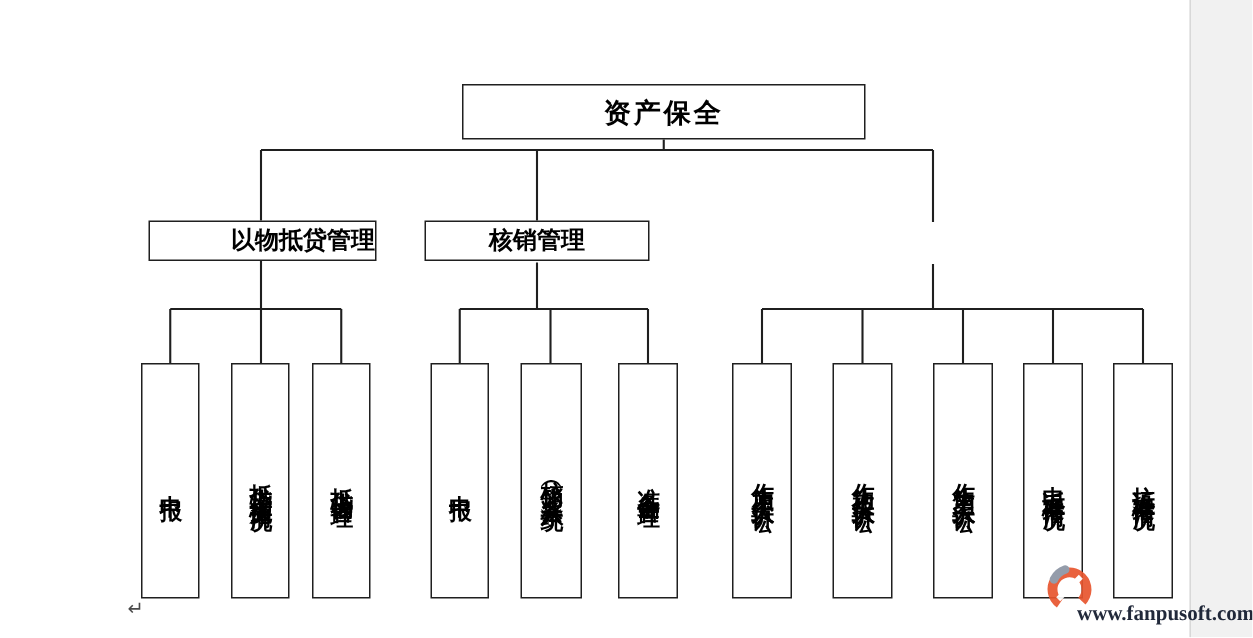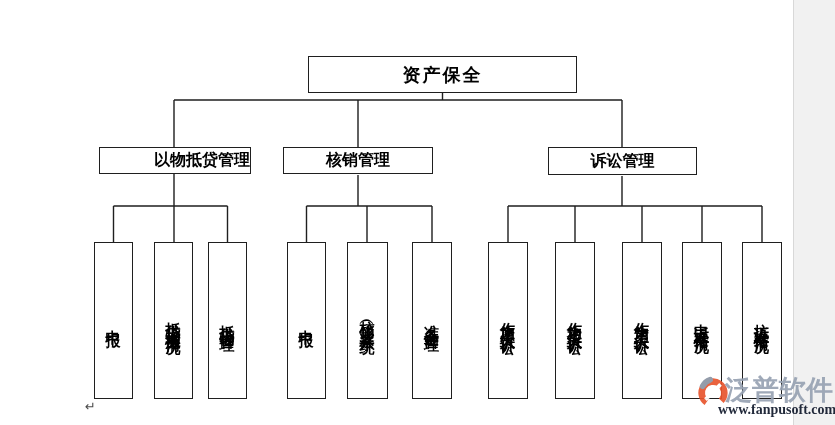--- a/index.html
+++ b/index.html
@@ -64,23 +64,20 @@
   <div class="node root-node">
     <span>资产保全</span>
   </div>
 
   <div class="node branch-a">
     <span>以物抵贷管理</span>
   </div>
   <div class="node branch-b">
     <span>核销管理</span>
   </div>
-  <div class="node branch-c">
-    <span>诉讼管理</span>
-  </div>
 
   <div class="leaf l1">
     <span>申报</span>
   </div>
   <div class="leaf l2">
     <span>抵贷物实施情况</span>
   </div>
   <div class="leaf l3">
     <span>抵贷物管理</span>
   </div>
@@ -110,17 +107,16 @@
   </div>
 
   <div class="pilcrow">↵</div>
 
   <div class="watermark">
     <svg class="wm-logo" width="34" height="34" viewBox="0 0 36 36">
       <circle cx="18" cy="19" r="12" fill="none" stroke="#e8552e" stroke-width="7" stroke-dasharray="58 18" transform="rotate(125 18 19)"></circle>
       <path d="M7 12 A 14 14 0 0 1 15 5" fill="none" stroke="#8b94a3" stroke-width="6" stroke-linecap="round"></path>
       <path d="M10 26 L26 10" stroke="#ffffff" stroke-width="4"></path>
     </svg>
-    <span class="wm-brand">泛普软件</span>
     <span class="wm-url">www.fanpusoft.com</span>
   </div>
 
 </div>
 
 </body></html>

